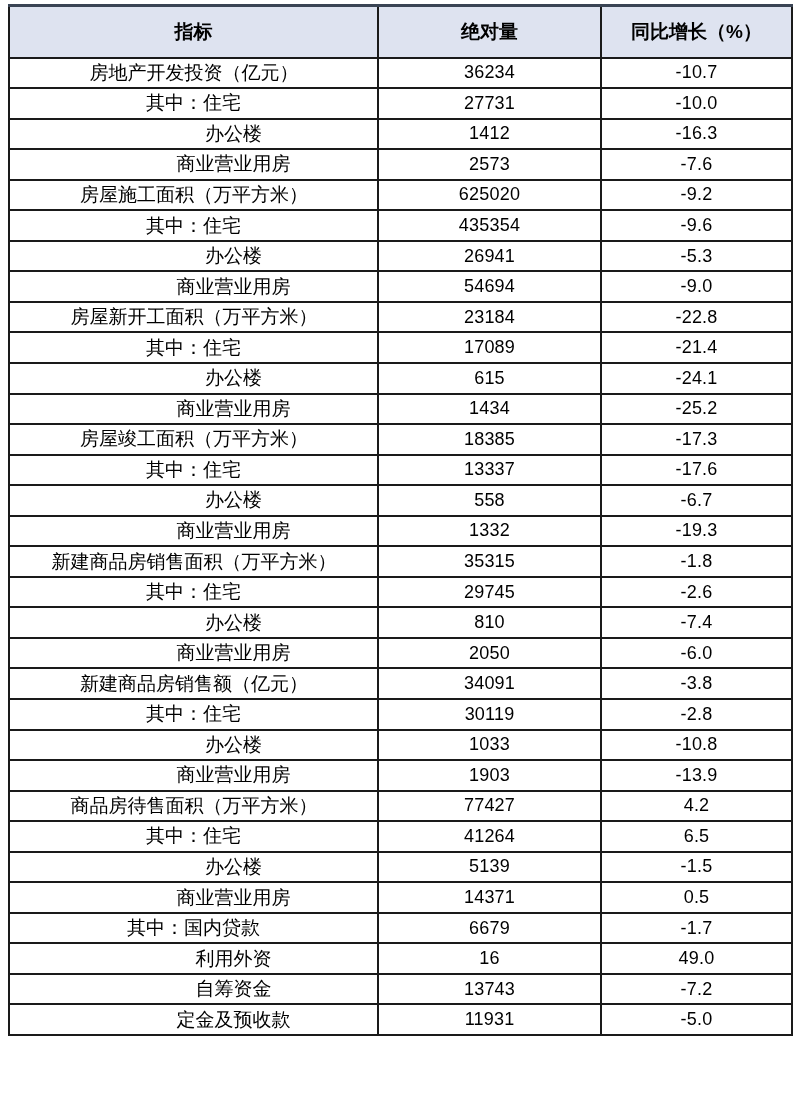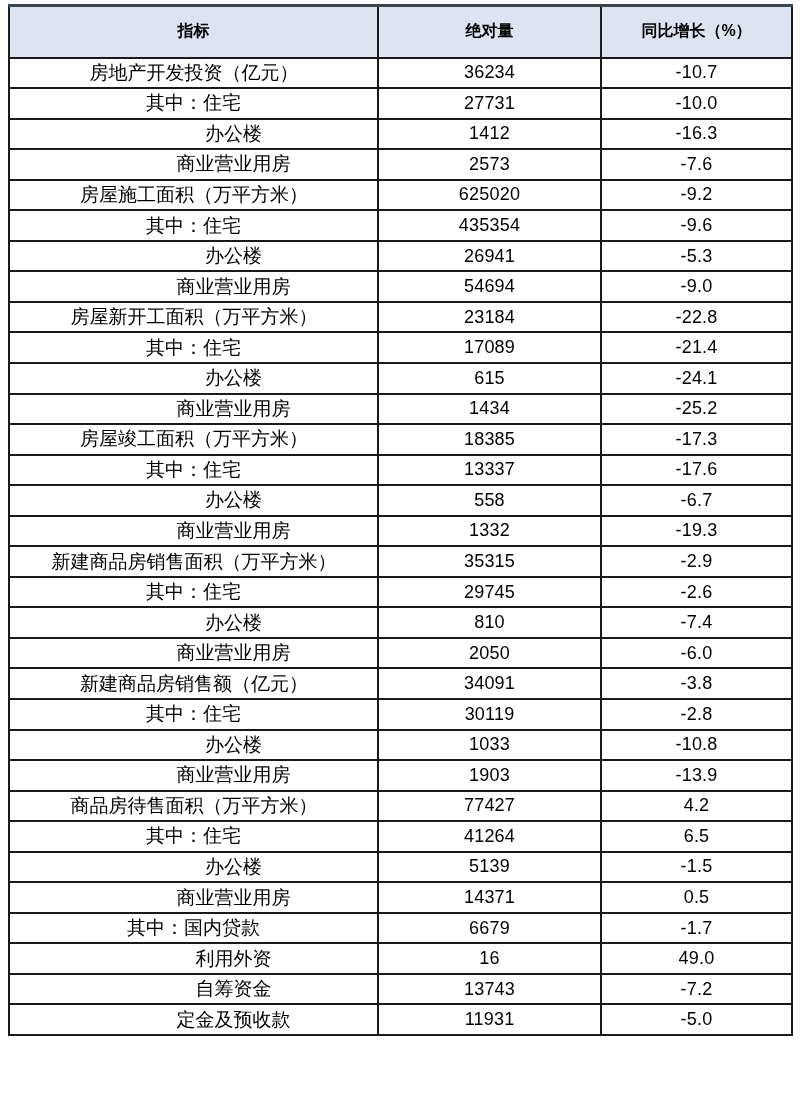--- a/index.html
+++ b/index.html
@@ -33,21 +33,21 @@
   col.col-absolute  { width: 223px; }
   col.col-growth    { width: 191px; }
   th, td {
     border: 2px solid var(--border-color);
     overflow: hidden;
     white-space: nowrap;
   }
   thead th {
     height: 52px;
     background: var(--header-bg);
-    font-size: 16px;
+    font-size: 19px;
     font-weight: bold;
     text-align: center;
     vertical-align: middle;
   }
   tbody td {
     height: 30.55px;
     font-size: 19px;
     vertical-align: middle;
   }
   td.c-ind { text-align: center; }
@@ -154,21 +154,21 @@
           <td class="c-num">-6.7</td>
         </tr>
         <tr class="level-2">
           <td class="c-ind">商业营业用房</td>
           <td class="c-num">1332</td>
           <td class="c-num">-19.3</td>
         </tr>
         <tr class="level-0">
           <td class="c-ind">新建商品房销售面积（万平方米）</td>
           <td class="c-num">35315</td>
-          <td class="c-num">-2.9</td>
+          <td class="c-num">-1.8</td>
         </tr>
         <tr class="level-1">
           <td class="c-ind">其中：住宅</td>
           <td class="c-num">29745</td>
           <td class="c-num">-2.6</td>
         </tr>
         <tr class="level-2">
           <td class="c-ind">办公楼</td>
           <td class="c-num">810</td>
           <td class="c-num">-7.4</td>

